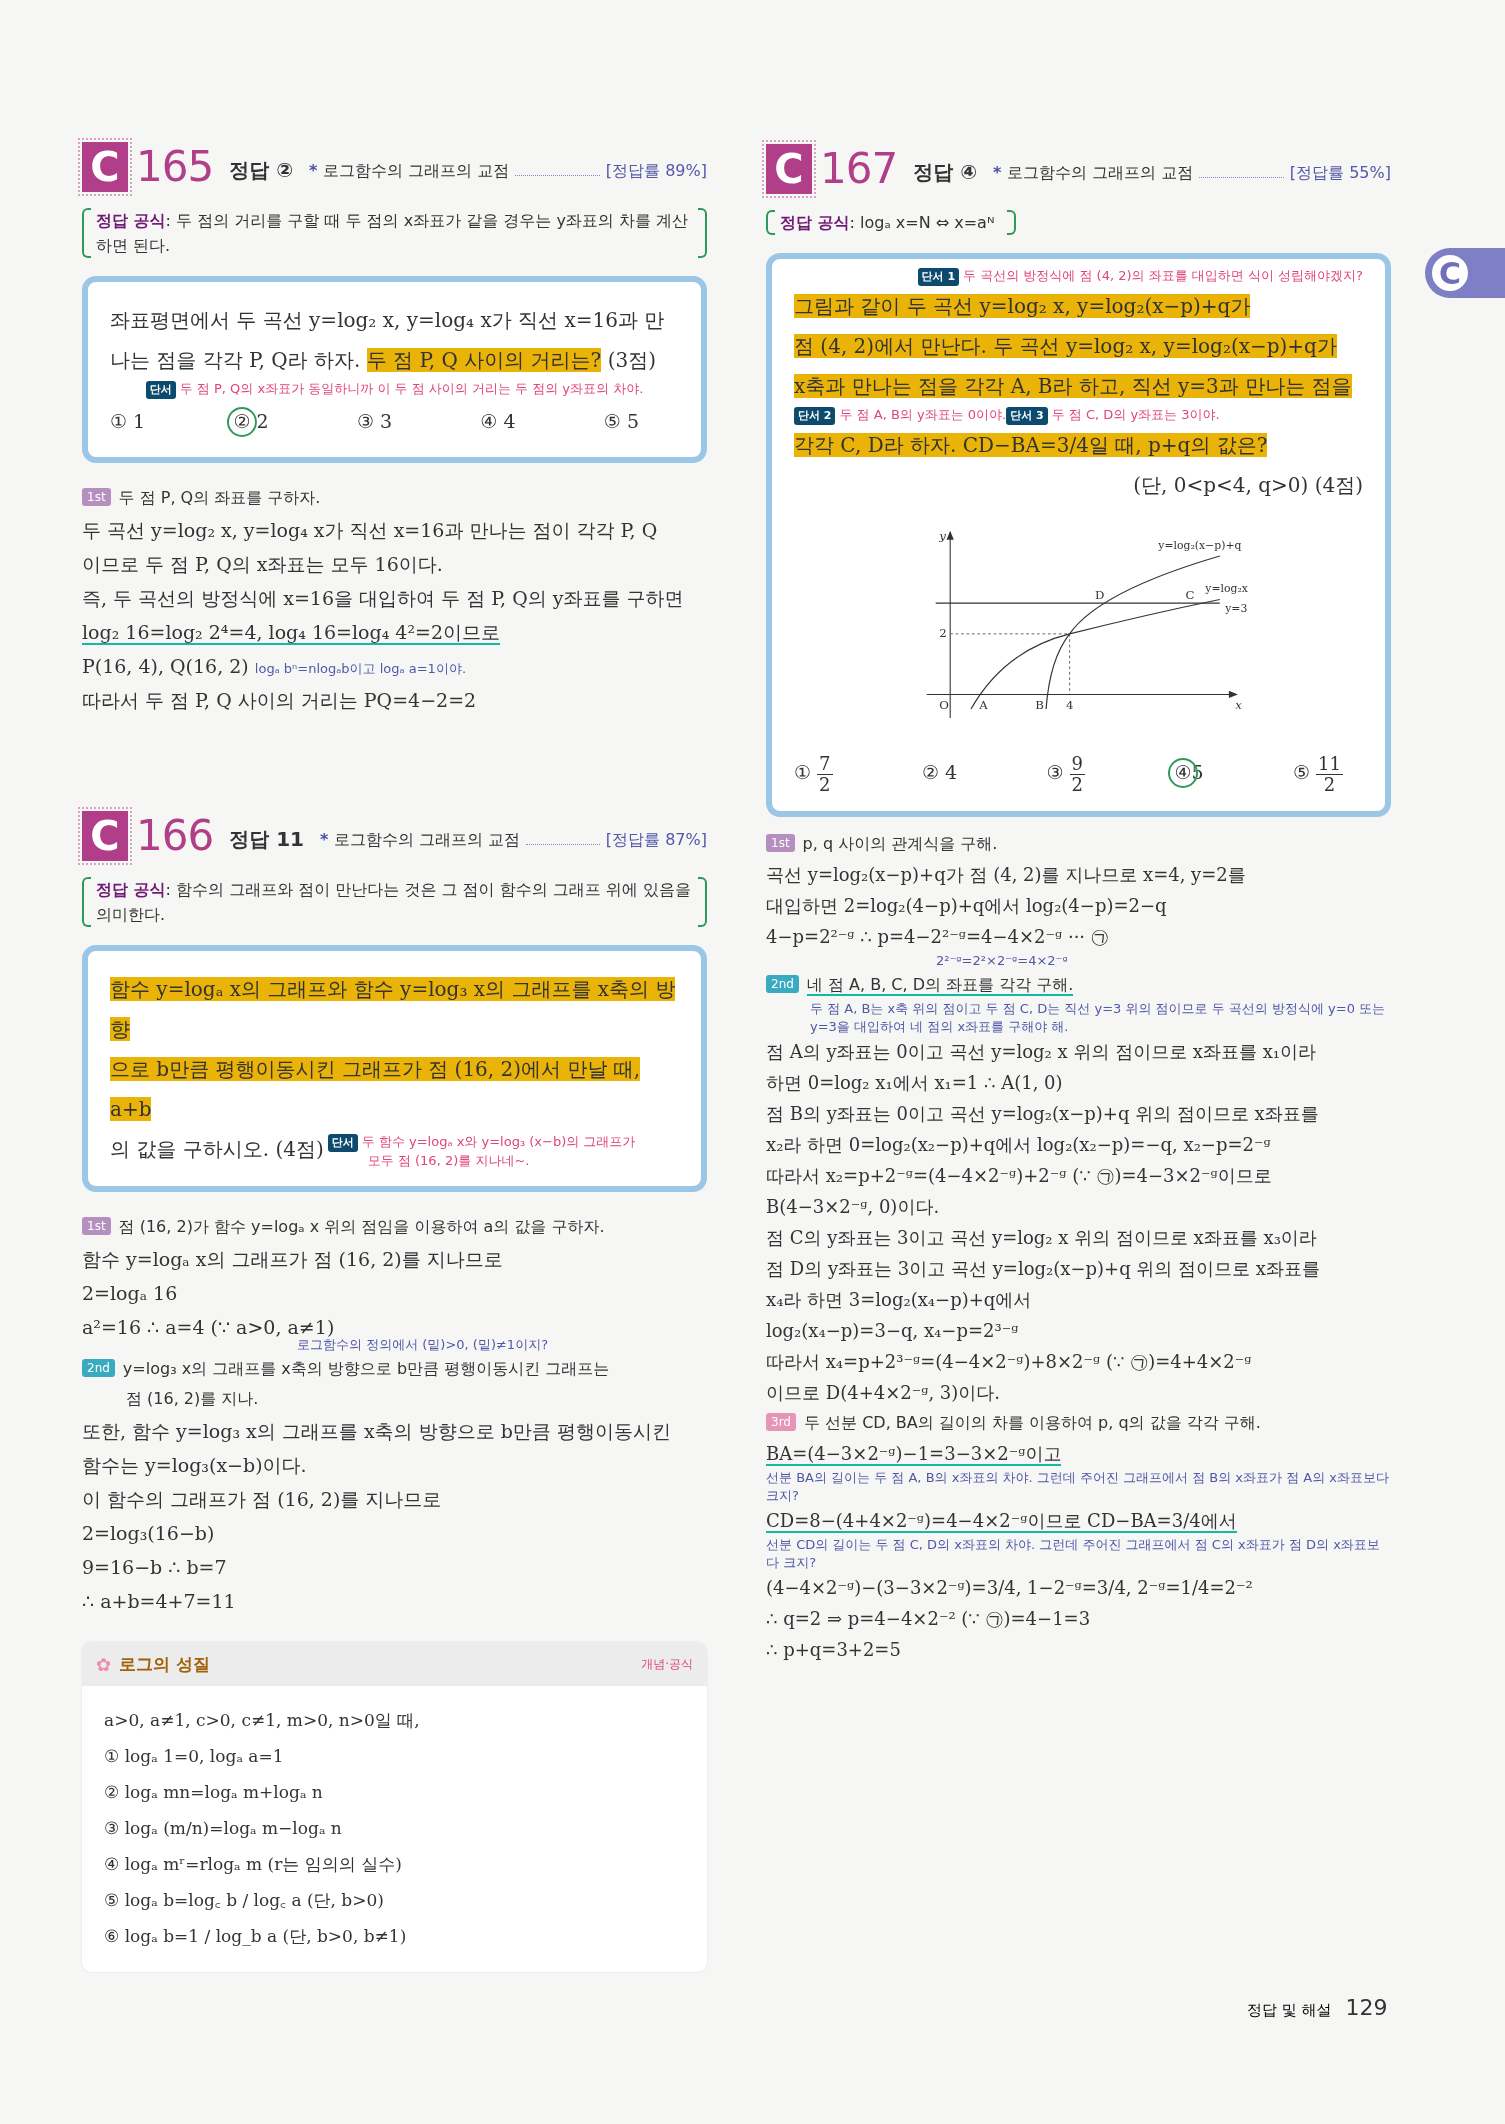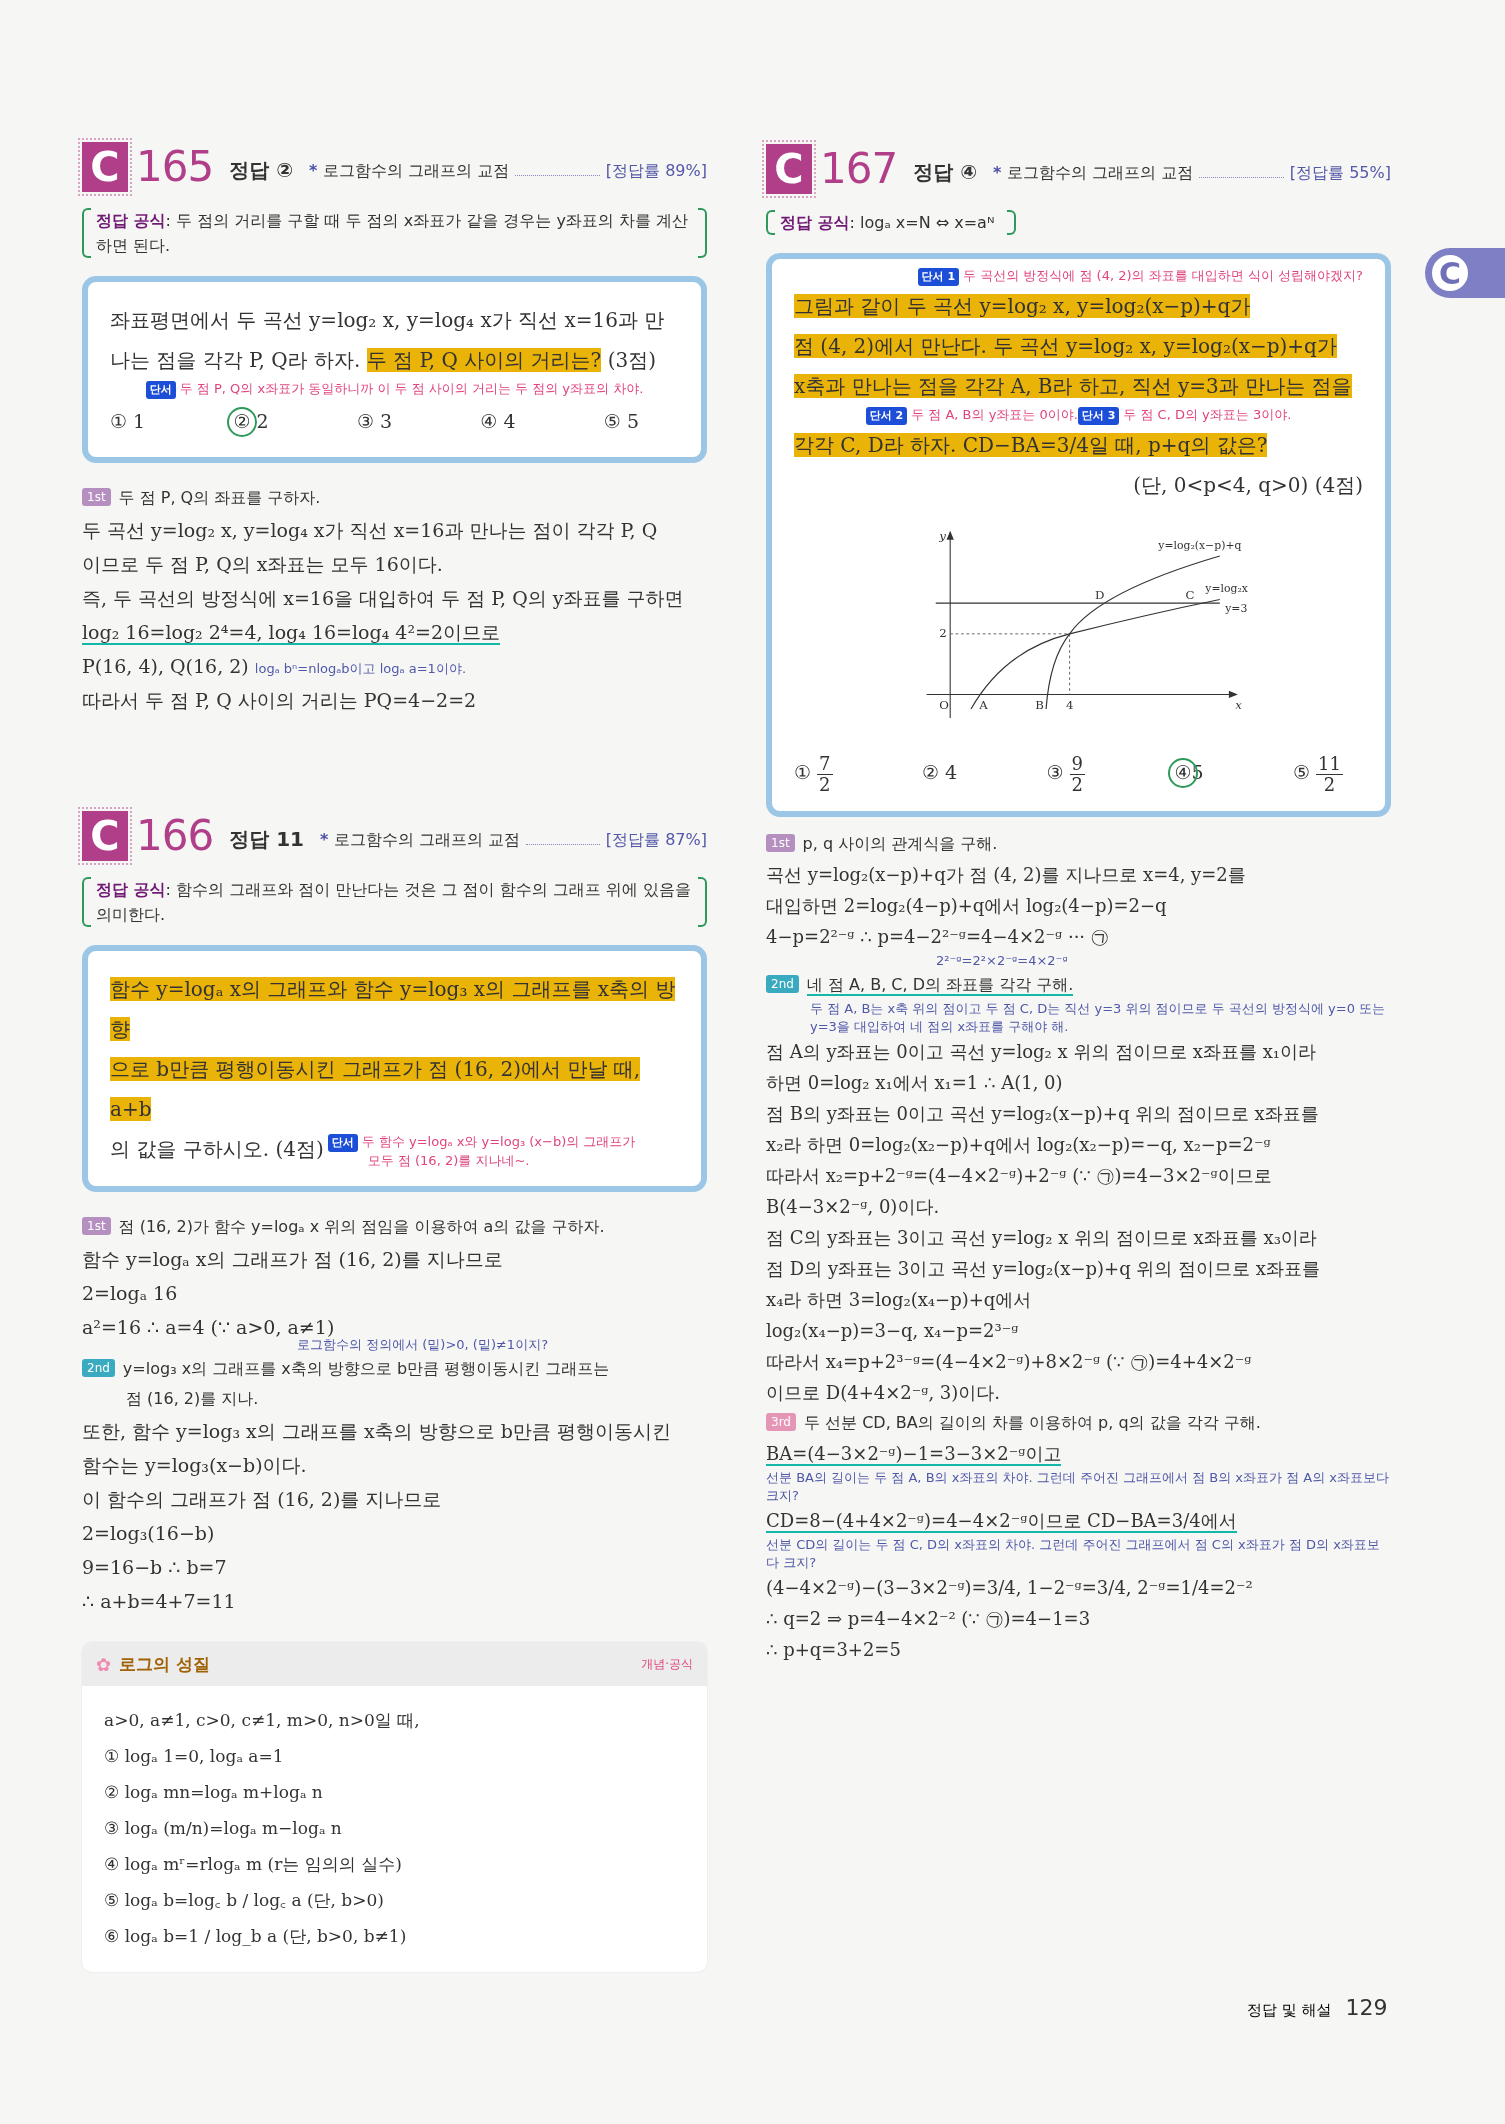--- a/index.html
+++ b/index.html
@@ -41,21 +41,21 @@
   .formula-note::before { left: 0; border-right: none; border-radius: 6px 0 0 6px; }
   .formula-note::after { right: 0; border-left: none; border-radius: 0 6px 6px 0; }
   .formula-note .lbl { color: #701a75; font-weight: bold; }
 
   .qbox {
     margin-top: 16px; border: 6px solid #9cc6e6; border-radius: 14px; background: #fff;
     padding: 18px 22px 16px 22px; font-size: 20px; line-height: 40px; color: #333;
   }
   .hl { background: #eab308; }
   .hint { font-family: "DejaVu Sans", sans-serif; font-size: 13px; color: #e0447f; line-height: 18px; }
-  .hint-tag { display: inline-block; background: #1d4ed8; color: #fff; font-weight: bold; font-size: 11px; padding: 0 4px; border-radius: 3px; margin-right: 4px; }
+  .hint-tag { display: inline-block; background: #0c4a6e; color: #fff; font-weight: bold; font-size: 11px; padding: 0 4px; border-radius: 3px; margin-right: 4px; }
   .choices { display: flex; justify-content: space-between; padding-right: 40px; font-size: 19px; margin-top: 2px; }
   .choice { position: relative; }
   .choice.correct .mark {
     position: absolute; left: -6px; top: 6px; width: 30px; height: 30px; border: 2px solid #2e9a5a; border-radius: 50%;
   }
   .frac { display: inline-flex; flex-direction: column; align-items: center; vertical-align: middle; line-height: 20px; font-size: 18px; }
   .frac .num { border-bottom: 1px solid #333; padding: 0 2px; }
 
   .sol { margin-top: 20px; font-size: 19px; line-height: 34px; color: #333; }
   .step { font-family: "DejaVu Sans", sans-serif; font-size: 16px; line-height: 30px; color: #333; }
@@ -210,21 +210,21 @@
         <div class="rate">[정답률 55%]</div>
       </div>
       <div class="formula-note" style="display:inline-block; padding-right:22px">
         <span class="lbl">정답 공식</span><span>: logₐ x=N ⇔ x=aᴺ</span>
       </div>
       <div class="qbox" style="padding-top:8px">
         <p class="hint" style="text-align:right"><span class="hint-tag">단서 1</span><span>두 곡선의 방정식에 점 (4, 2)의 좌표를 대입하면 식이 성립해야겠지?</span></p>
         <p><span class="hl">그림과 같이 두 곡선 y=log₂ x, y=log₂(x−p)+q가</span></p>
         <p><span class="hl">점 (4, 2)에서 만난다. 두 곡선 y=log₂ x, y=log₂(x−p)+q가</span></p>
         <p><span class="hl">x축과 만나는 점을 각각 A, B라 하고, 직선 y=3과 만나는 점을</span></p>
-        <div class="hint" style="display:flex; justify-content:center">
+        <div class="hint" style="display:flex; justify-content:flex-start">
           <span><span class="hint-tag">단서 2</span><span>두 점 A, B의 y좌표는 0이야.</span></span>
           <span><span class="hint-tag">단서 3</span><span>두 점 C, D의 y좌표는 3이야.</span></span>
         </div>
         <p><span class="hl">각각 C, D라 하자. CD−BA=3/4일 때, p+q의 값은?</span></p>
         <p style="text-align:right">(단, 0&lt;p&lt;4, q&gt;0) (4점)</p>
 
         <div class="graph">
           <svg width="380" height="220" viewBox="0 0 420 240">
             <line x1="40" y1="20" x2="40" y2="225" stroke="#333" stroke-width="1.2"></line>
             <polygon points="40,18 36,28 44,28" fill="#333"></polygon>

